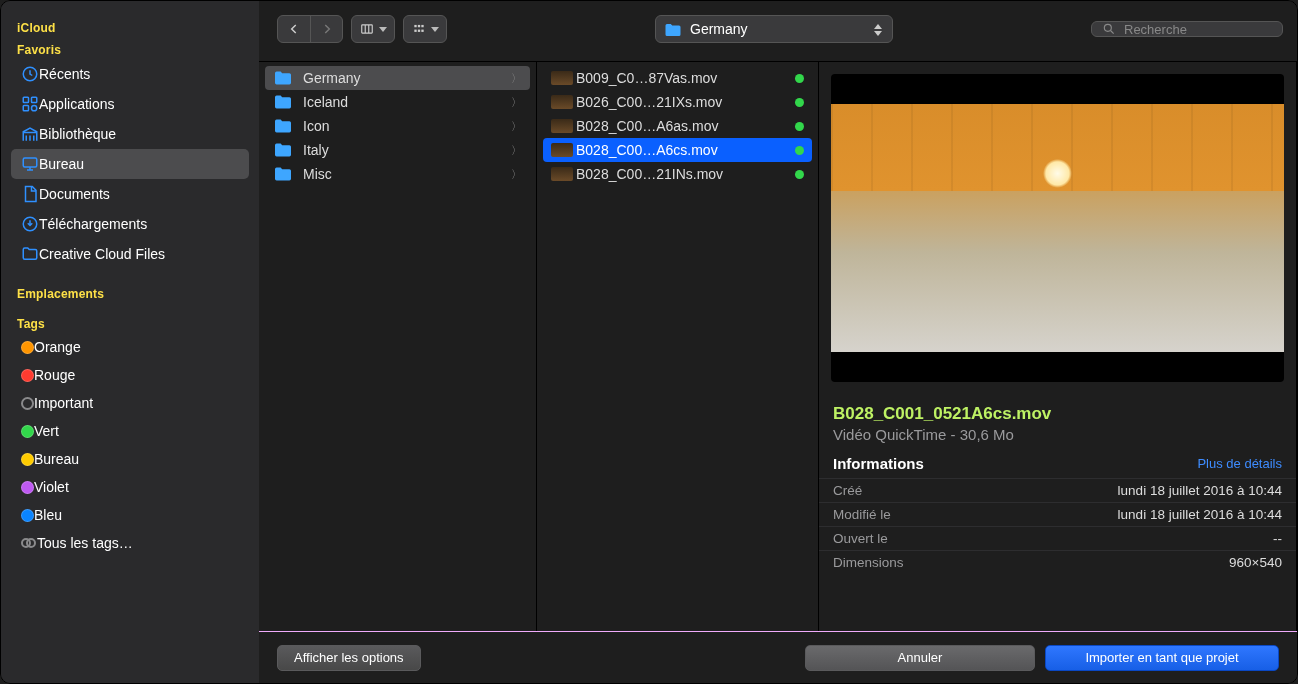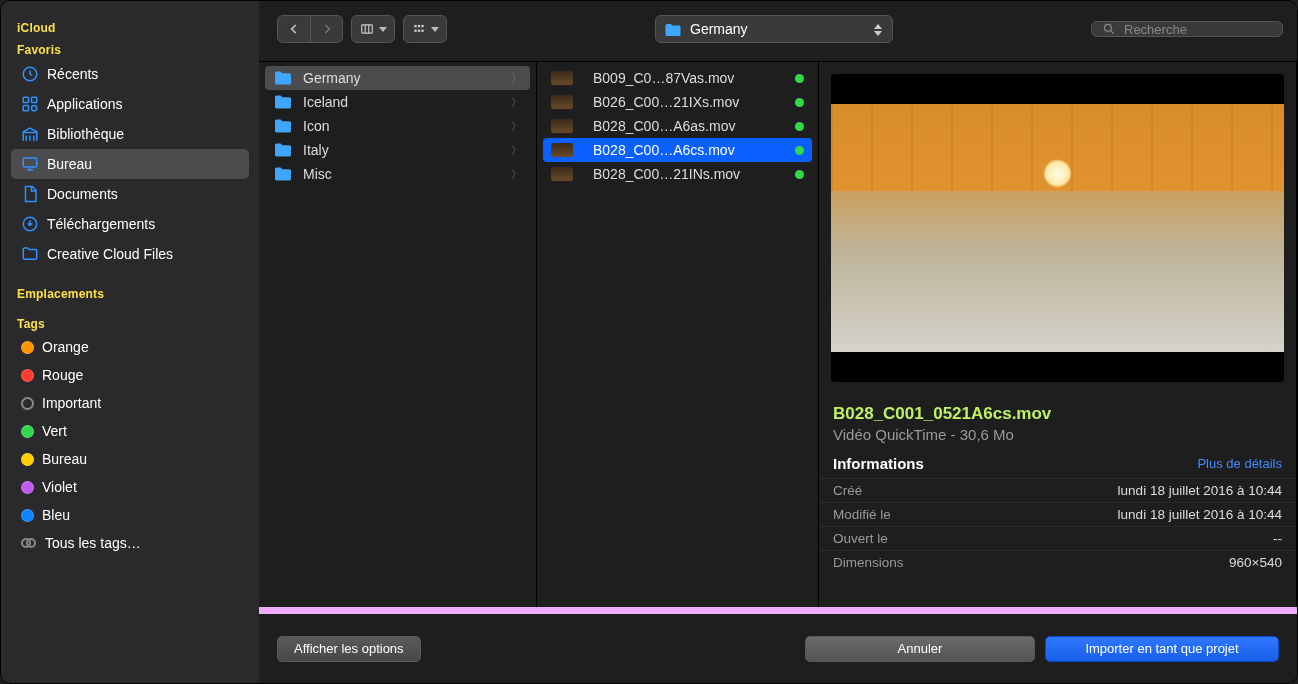--- a/index.html
+++ b/index.html
@@ -2,21 +2,21 @@
 <html><head>
 <meta charset="utf-8">
 <style>
   * { box-sizing: border-box; margin: 0; padding: 0; font-family: -apple-system, "Helvetica Neue", Arial, sans-serif; }
   body { background: #1e1e1e; width: 1298px; height: 684px; overflow: hidden; color: #ddd; font-size: 13px; border-radius: 10px; }
   .win { display: flex; height: 100%; border-radius: 10px; overflow: hidden; border: 1px solid #000; }
 
   
   .sidebar { width: 258px; background: #2a2a2c; display: flex; flex-direction: column; padding: 14px 10px 10px 10px; }
   .sb-section-label { color: #fde047; font-size: 12px; font-weight: 600; padding: 6px 6px 2px 6px; letter-spacing: .2px;}
-  .sb-item { display: flex; align-items: center; gap: 8px; padding: 6px 10px; border-radius: 5px; cursor: default; color: #fff; font-size: 14px; }
+  .sb-item { display: flex; align-items: center; padding: 6px 10px; border-radius: 5px; cursor: default; color: #fff; font-size: 14px; }
   .sb-item.selected { background: #4c4c4e; }
   .sb-icon { width: 18px; height: 18px; display: inline-flex; align-items: center; justify-content: center; flex-shrink: 0; }
   .sb-icon svg { width: 18px; height: 18px; }
   .tag-dot { width: 13px; height: 13px; border-radius: 50%; border: 1px solid rgba(255,255,255,.2); }
   .tag-empty { width: 13px; height: 13px; border-radius: 50%; border: 2px solid #8a8a8c; }
   .tag-all { position: relative; width: 16px; height: 14px; }
   .tag-all span { position: absolute; width: 10px; height: 10px; border-radius: 50%; border: 2px solid #8a8a8c; }
   .tag-all span:nth-child(1){ left:0; top:2px;}
   .tag-all span:nth-child(2){ left:5px; top:2px;}
 
@@ -45,21 +45,21 @@
   .col1 { width: 278px; padding: 4px 6px; }
   .col2 { width: 282px; padding: 4px 6px; }
   .col3 { flex: 1; padding: 0; display: flex; flex-direction: column; }
 
   .folder-row { display: flex; align-items: center; gap: 10px; padding: 4px 8px; border-radius: 4px; color: #ddd; position: relative; font-size: 14px; }
   .folder-row.selected { background: #4c4c4e; }
   .folder-row .chev { position: absolute; right: 8px; color: #888; font-size: 11px; }
   .folder-ic { width: 20px; display:inline-flex; }
   .folder-ic svg { width: 20px; height: 16px; }
 
-  .file-row { display: flex; align-items: center; gap: 20px; padding: 4px 8px; border-radius: 4px; color: #ddd; position: relative; font-size: 14px; }
+  .file-row { display: flex; align-items: center; gap: 3px; padding: 4px 8px; border-radius: 4px; color: #ddd; position: relative; font-size: 14px; }
   .file-row.selected { background: #0a60ff; color: #fff; }
   .file-row .tag { position: absolute; right: 8px; width: 9px; height: 9px; border-radius: 50%; background: #32d74b; }
   .thumb { width: 22px; height: 14px; background: linear-gradient(#3a2a18,#6a4a28); border-radius: 2px; flex-shrink: 0; }
 
   
   .preview-img-wrap { margin: 12px 12px 0 12px; background: #000; height: 308px; display:flex; align-items:center; justify-content:center; border-radius: 4px; overflow:hidden;}
   .preview-img { width: 100%; height: 248px; background:
      radial-gradient(circle at 50% 28%, #fffbe8 0%, #ffe9a8 4%, transparent 5%),
      linear-gradient(#d98d2a 0%, #e0932e 35%, #caa160 35.2%, #bfb59a 60%, #d6d3cc 100%);
      position: relative;
@@ -71,21 +71,21 @@
   }
   .preview-title { color: #bef264; font-weight: 600; font-size: 17px; margin: 22px 14px 2px 14px; }
   .preview-sub { color: #9a9a9c; font-size: 15px; margin: 0 14px 10px 14px; }
   .info-head { display:flex; justify-content:space-between; align-items:center; padding: 2px 14px 6px 14px; }
   .info-head-label { color:#fff; font-weight:600; font-size: 15px;}
   .info-more { color: #3e8cff; font-size: 13px; }
   .info-row { display:flex; justify-content:space-between; padding: 4px 14px; color:#9a9a9c; font-size: 13.5px; border-top: 1px solid #2d2d2f; }
   .info-row .val { color:#ddd; }
 
   
-  .footer { height: 76px; border-top: 7px solid #f0abfc; display:flex; align-items:center; padding: 0 18px; gap: 10px;}
+  .footer { height: 52px; border-top: 1px solid #f0abfc; display:flex; align-items:center; padding: 0 18px; gap: 10px;}
   .btn { height: 26px; border-radius: 5px; border: 1px solid #5a5a5c; background: #4a4a4c; color: #fff; padding: 0 16px; font-size: 13px; display:flex; align-items:center;}
   .btn.secondary { background: linear-gradient(#6a6a6c,#545456); width: 230px; justify-content:center;}
   .btn.primary { background: linear-gradient(#2f77ff,#175fe6); border-color:#0a48c4; width: 234px; justify-content:center; font-weight:500;}
   .btn.opt { background: linear-gradient(#5a5a5c,#484848); }
   .footer-spacer { flex:1; }
 
 </style>
 </head>
 <body>
 

